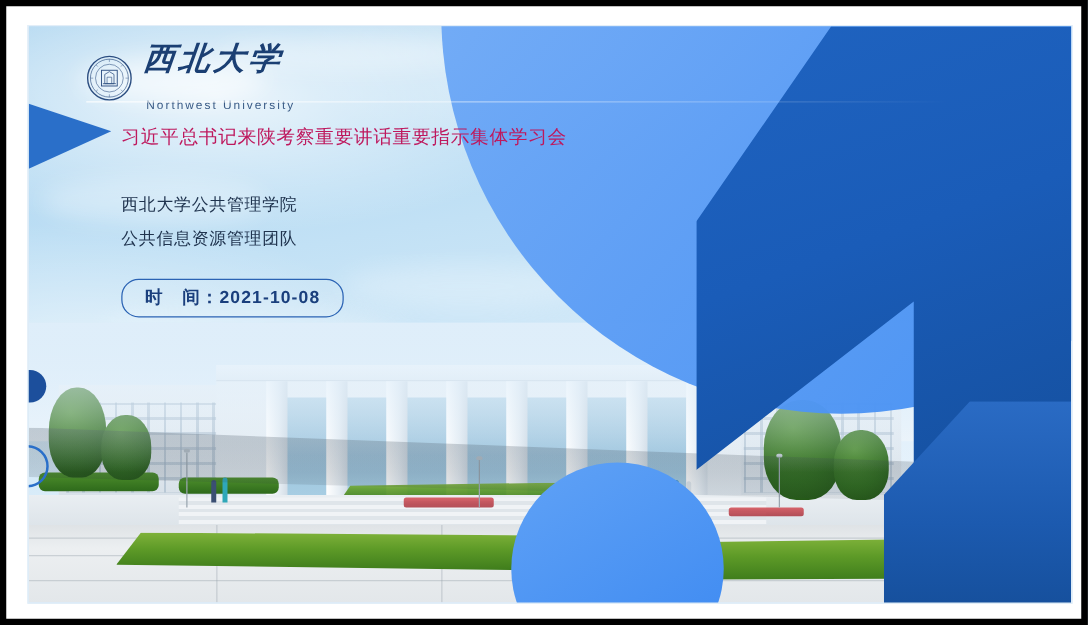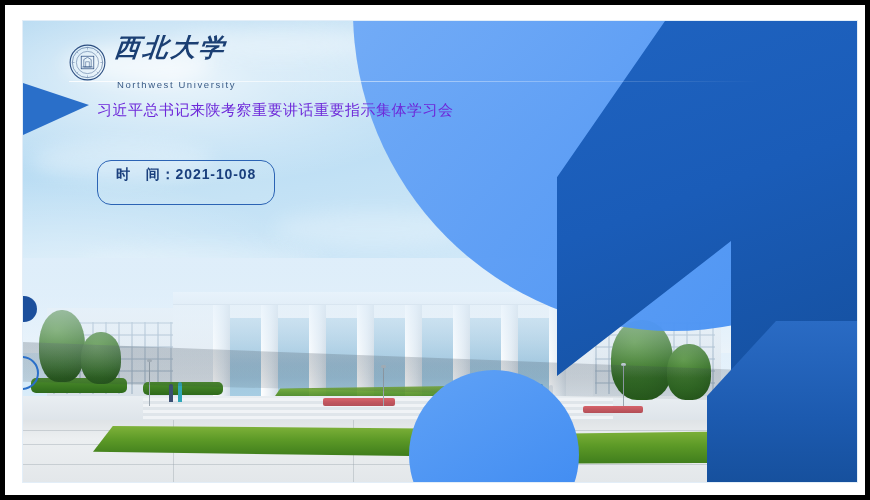--- a/index.html
+++ b/index.html
@@ -221,21 +221,21 @@
     margin-top:20px; margin-left:2px;
   }
   .divider {
     position:absolute; left:46px; top:60px; width:690px; height:1px;
     background:linear-gradient(90deg, rgba(255,255,255,.85), rgba(255,255,255,.25) 70%, rgba(255,255,255,0));
   }
 
   
   .content { position:absolute; left:74px; top:78px; width:520px; }
   .subtitle {
-    font-size:15px; color:#6d28d9; letter-spacing:.5px;
+    font-size:15px; color:#be185d; letter-spacing:.5px;
     font-weight:500; line-height:1.5;
   }
   .title {
     margin-top:20px;
     font-size:27px; font-weight:bold; color:#0a0a0a;
     line-height:1.32; letter-spacing:.6px;
   }
   .org {
     margin-top:28px; font-size:13.5px; color:#20344f;
     line-height:2.05; letter-spacing:.6px;
@@ -246,21 +246,21 @@
     margin-top:20px;
     padding:5px 16px 6px;
     border-radius:14px;
     background:linear-gradient(100deg,#1d56a8 0%,#2a6cc6 55%,#1f5cb0 100%);
     color:#ffffff; font-size:14px; font-weight:bold; letter-spacing:.9px;
     box-shadow:0 1px 3px rgba(12,46,94,.35);
   }
   .pill-outline {
     display:inline-flex; align-items:center;
     margin-top:18px;
-    padding:5px 18px 20px;
+    padding:5px 18px 6px;
     border-radius:14px;
     border:1.4px solid #2b63b4;
     color:#1a3f7d; font-size:14px; font-weight:bold; letter-spacing:.9px;
     background:rgba(255,255,255,.07);
   }
 </style>
 </head>
 <body>
 
 <div id="frame">
@@ -382,20 +382,24 @@
         </div>
       </div>
       <div class="divider"></div>
 
       <div class="content">
         <div class="subtitle">习近平总书记来陕考察重要讲话重要指示集体学习会</div>
 
         <div class="title">
         </div>
 
+        <div class="org">
+          <div>西北大学公共管理学院</div>
+          <div>公共信息资源管理团队</div>
+        </div>
 
         <div>
           <span class="pill-outline">时　间：2021-10-08</span>
         </div>
       </div>
 
     </div>
   </div>
 </div>
 

